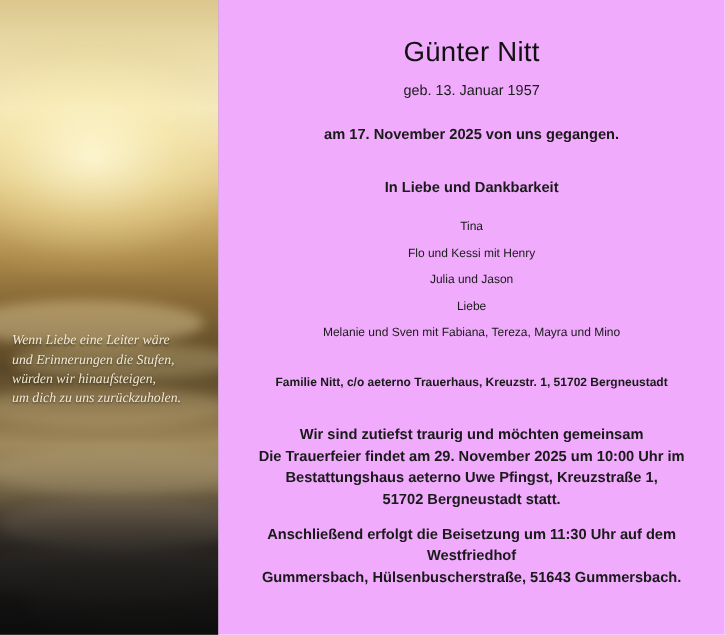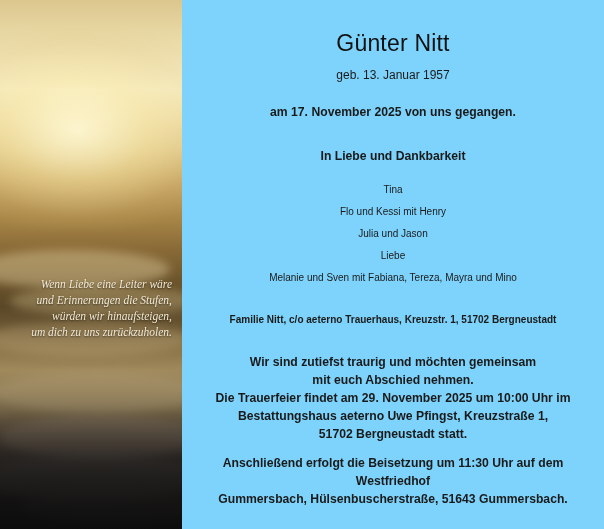--- a/index.html
+++ b/index.html
@@ -88,36 +88,36 @@
     height: 120px;
     background: linear-gradient(to bottom, rgba(20,19,18,0) 0%, rgba(18,17,16,0.55) 45%, rgba(12,12,12,0.88) 100%);
   }
   .verse {
     position: absolute;
     left: 0;
     top: 276px;
     width: 182px;
     padding: 0 10px;
     box-sizing: border-box;
-    text-align: right;
+    text-align: left;
     font-family: "Liberation Serif", serif;
     font-style: italic;
     font-size: 11.5px;
     line-height: 16px;
     color: #f3ead5;
     text-shadow: 0 1px 2px rgba(0,0,0,0.55);
   }
   .verse div { white-space: nowrap; }
 
   
   .text-panel {
     position: relative;
     flex: 1 1 auto;
     height: 529px;
-    background: #7dd3fc;
+    background: #f0abfc;
     padding: 30px 16px 10px 16px;
     box-sizing: border-box;
     text-align: center;
     color: #1a1a1a;
   }
   .name {
     font-family: "Liberation Sans", sans-serif;
     font-size: 23px;
     font-weight: 400;
     letter-spacing: 0.2px;
@@ -208,21 +208,20 @@
     </div>
 
     <div class="gap-3"></div>
 
     <div class="address">Familie Nitt, c/o aeterno Trauerhaus, Kreuzstr. 1, 51702 Bergneustadt</div>
 
     <div class="gap-4"></div>
 
     <div class="closing">
       <div>Wir sind zutiefst traurig und möchten gemeinsam</div>
-      <div>mit euch Abschied nehmen.</div>
 
       <div>Die Trauerfeier findet am 29. November 2025 um 10:00 Uhr im</div>
       <div>Bestattungshaus aeterno Uwe Pfingst, Kreuzstraße 1,</div>
       <div>51702 Bergneustadt statt.</div>
 
       <div class="block-space"></div>
 
       <div>Anschließend erfolgt die Beisetzung um 11:30 Uhr auf dem Westfriedhof</div>
       <div>Gummersbach, Hülsenbuscherstraße, 51643 Gummersbach.</div>
 

